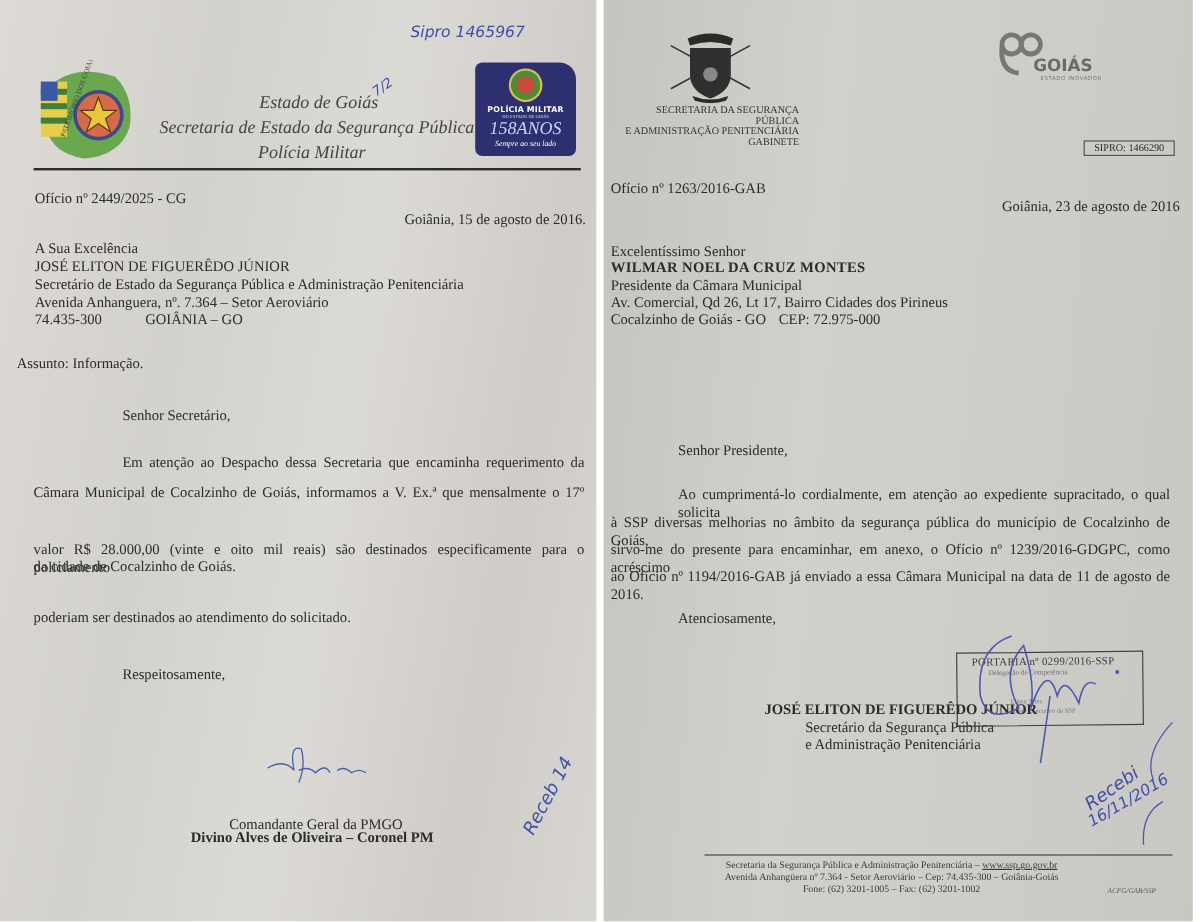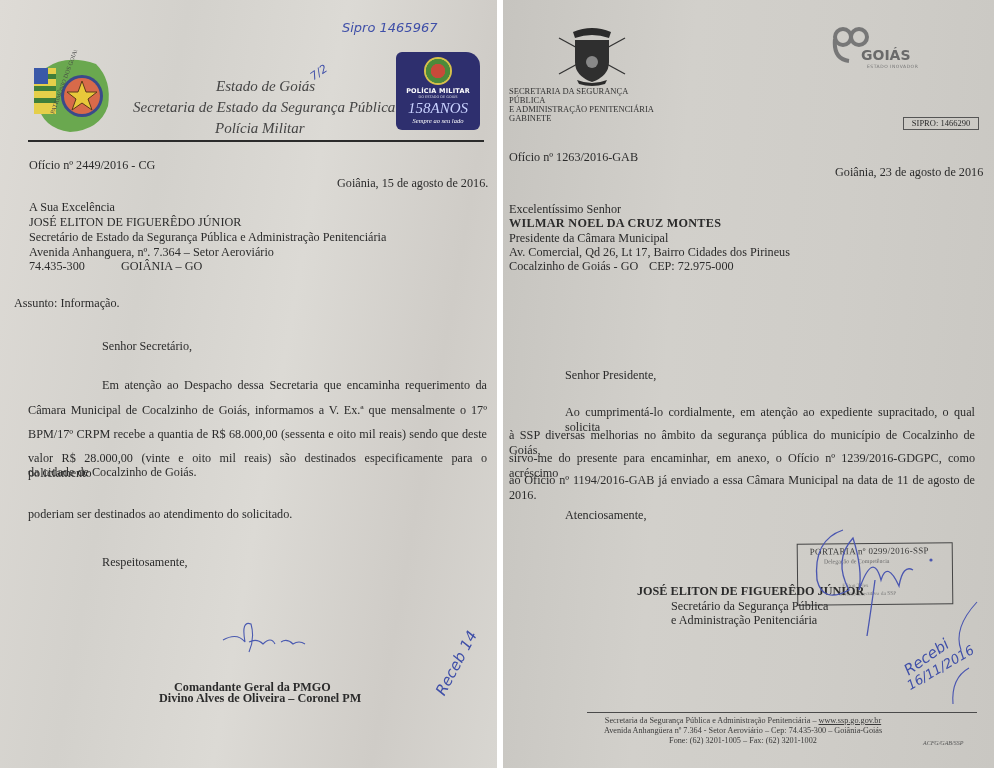--- a/index.html
+++ b/index.html
@@ -76,66 +76,65 @@
   <div class="abs pm-badge">
     <div class="crest"></div>
     <div class="pmtitle">POLÍCIA MILITAR</div>
     <div class="pmsub">DO ESTADO DE GOIÁS</div>
     <div class="years">158ANOS</div>
     <div class="motto">Sempre ao seu lado</div>
   </div>
 
   <div class="hdr-line"></div>
 
-  <div class="abs t" style="left:29px; top:158px;">Ofício nº 2449/2016 - CG</div>
+  <div class="abs t" style="left:29px; top:158px;">Ofício nº 2449/2025 - CG</div>
   <div class="abs t" style="left:337px; top:176px;">Goiânia, 15 de agosto de 2016.</div>
 
   <div class="abs t" style="left:29px; top:200px;">A Sua Excelência</div>
   <div class="abs t" style="left:29px; top:215px;">JOSÉ ELITON DE FIGUERÊDO JÚNIOR</div>
   <div class="abs t" style="left:29px; top:230px;">Secretário de Estado da Segurança Pública e Administração Penitenciária</div>
   <div class="abs t" style="left:29px; top:245px;">Avenida Anhanguera, nº. 7.364 – Setor Aeroviário</div>
   <div class="abs t" style="left:29px; top:259px;">74.435-300</div>
   <div class="abs t" style="left:121px; top:259px;">GOIÂNIA – GO</div>
 
   <div class="abs t" style="left:14px; top:296px;">Assunto: Informação.</div>
 
   <div class="abs t" style="left:102px; top:339px;">Senhor Secretário,</div>
 
   <div class="justify t" style="left:102px; top:378px; width:385px;">Em atenção ao Despacho dessa Secretaria que encaminha requerimento da</div>
   <div class="justify t" style="left:28px; top:403px; width:459px;">Câmara Municipal de Cocalzinho de Goiás, informamos a V. Ex.ª que mensalmente o 17º</div>
-  <div class="justify t" style="left:28px; top:427px; width:459px;">BPM/17º CRPM recebe a quantia de R$ 68.000,00 (sessenta e oito mil reais) sendo que deste</div>
   <div class="justify t" style="left:28px; top:451px; width:459px;">valor R$ 28.000,00 (vinte e oito mil reais) são destinados especificamente para o policiamento</div>
   <div class="abs t" style="left:28px; top:465px;">da cidade de Cocalzinho de Goiás.</div>
 
   <div class="abs t" style="left:28px; top:507px;">poderiam ser destinados ao atendimento do solicitado.</div>
 
   <div class="abs t" style="left:102px; top:555px;">Respeitosamente,</div>
 
   <svg class="abs" style="left:215px; top:618px; width:100px; height:40px;" viewBox="0 0 100 40">
     <path d="M8 22 Q22 14 30 24 Q26 2 36 6 Q40 20 34 34 M34 24 Q42 20 48 26 Q56 18 60 26 M66 24 Q72 20 78 26 Q84 22 90 26" fill="none" stroke="#4a5ab0" stroke-width="1.1"></path>
   </svg>
 
   <div class="abs t b" style="left:159px; top:664px;margin-top:27px;">Divino Alves de Oliveira – Coronel PM</div>
-  <div class="abs t" style="left:174px; top:680px;font-weight:bold;">Comandante Geral da PMGO</div>
+  <div class="abs t" style="left:191px; top:680px;">Comandante Geral da PMGO</div>
 
   <div class="abs hand" style="left:432px; top:690px; font-size:15px; transform:rotate(-62deg); transform-origin:left top;">Receb 14</div>
 </div>
 
 <div id="page-right" class="page">
 
   <svg class="abs ssp-crest" viewBox="0 0 82 64">
     <line x1="8" y1="16" x2="74" y2="52" stroke="#333" stroke-width="1.3"></line>
     <line x1="74" y1="16" x2="8" y2="52" stroke="#333" stroke-width="1.3"></line>
     <path d="M22 10 Q41 2 60 10 L58 16 Q41 10 24 16Z" fill="#2b2b2b"></path>
     <path d="M24 18 L58 18 L58 40 Q58 54 41 60 Q24 54 24 40Z" fill="#2f2f2f"></path>
     <circle cx="41" cy="40" r="6" fill="#888"></circle>
     <path d="M26 58 Q41 64 56 58 L54 62 Q41 66 28 62Z" fill="#2b2b2b"></path>
   </svg>
 
-  <div class="abs" style="left:6px; top:87px; font-size:8.5px; line-height:9px; color:#333; text-align:left; width:157px; white-space:normal;">
+  <div class="abs" style="left:6px; top:87px; font-size:8.5px; line-height:9px; color:#333; text-align:right; width:157px; white-space:normal;">
     <div>SECRETARIA DA SEGURANÇA PÚBLICA</div>
     <div>E ADMINISTRAÇÃO PENITENCIÁRIA</div>
     <div>GABINETE</div>
   </div>
 
   <div class="abs goias-logo">
     <svg style="position:absolute; left:0; top:0; width:40px; height:40px;" viewBox="0 0 40 40">
       <circle cx="12" cy="12" r="8" fill="none" stroke="#777" stroke-width="4"></circle>
       <path d="M4 14 Q2 34 18 36" fill="none" stroke="#777" stroke-width="4"></path>
       <circle cx="28" cy="12" r="8" fill="none" stroke="#777" stroke-width="4"></circle>

